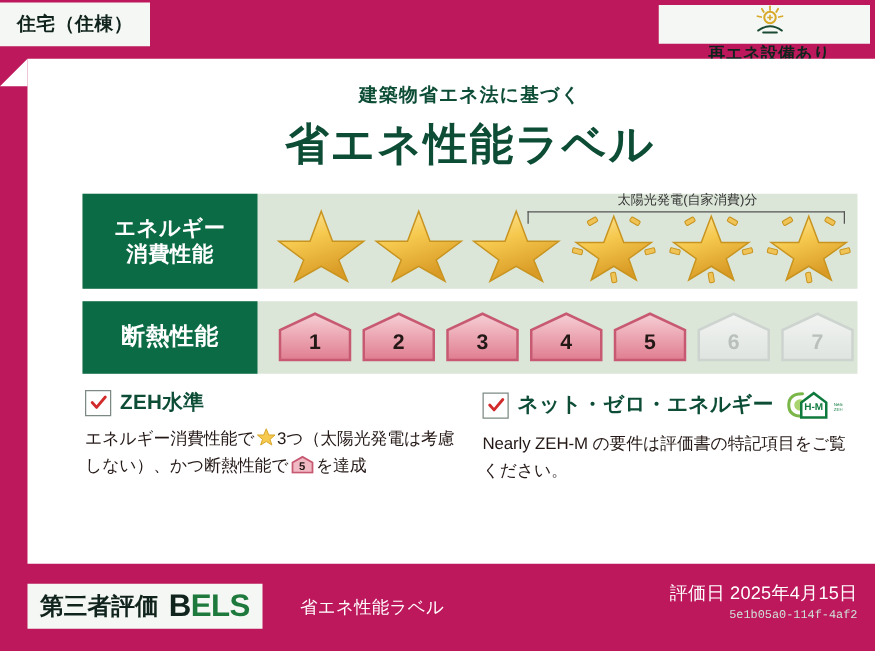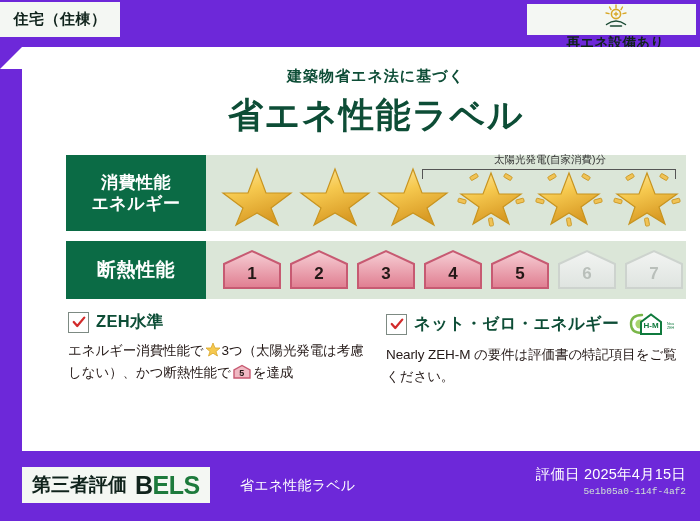--- a/index.html
+++ b/index.html
@@ -2,21 +2,21 @@
 <html><head>
 <meta charset="utf-8">
 <style>
   html,body{margin:0;padding:0;}
   body{
     width:700px;height:521px;
     font-family:"Liberation Sans","DejaVu Sans",sans-serif;
     background:#0b6b45;
     overflow:hidden;
   }
-  .label-root{position:relative;width:700px;height:521px;background:#6d28d9;}
+  .label-root{position:relative;width:700px;height:521px;background:#be185d;}
 
   
   .top-tag{
     position:absolute;left:0;top:2px;
     width:120px;height:35px;
     background:#f4f7f3;
     display:flex;align-items:center;justify-content:center;
     font-size:15px;font-weight:bold;color:#10231c;
     letter-spacing:.5px;
   }
@@ -184,22 +184,22 @@
 
   <div class="card">
 
     <div class="sub-title">建築物省エネ法に基づく</div>
     <div class="main-title">省エネ性能ラベル</div>
 
     <div class="rows">
 
       <div class="perf-row">
         <div class="row-label">
+          <span>エネルギー</span>
           <span>消費性能</span>
-          <span>エネルギー</span>
         </div>
         <div class="row-body">
           <div class="solar-note">太陽光発電(自家消費)分</div>
           <div class="solar-bracket"></div>
           <div class="stars">
             <div class="star-cell">
               <svg viewBox="0 0 74 66" width="74" height="66">
                 <defs>
                     <linearGradient id="g1" x1="0" y1="0" x2="0.4" y2="1">
                   <stop offset="0" stop-color="#fdeaa8"></stop>

